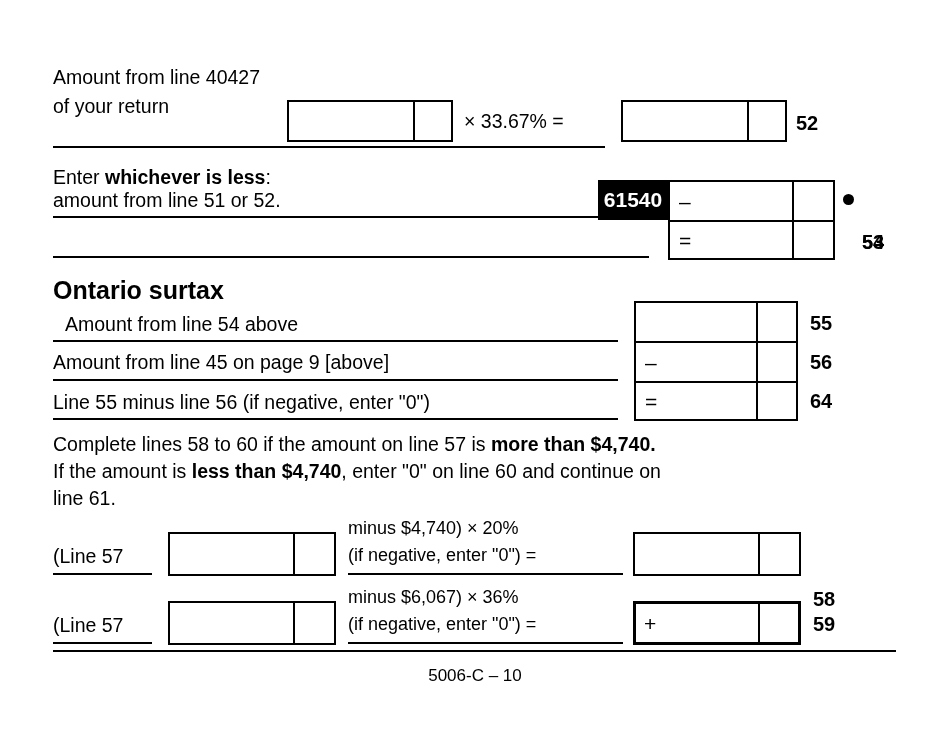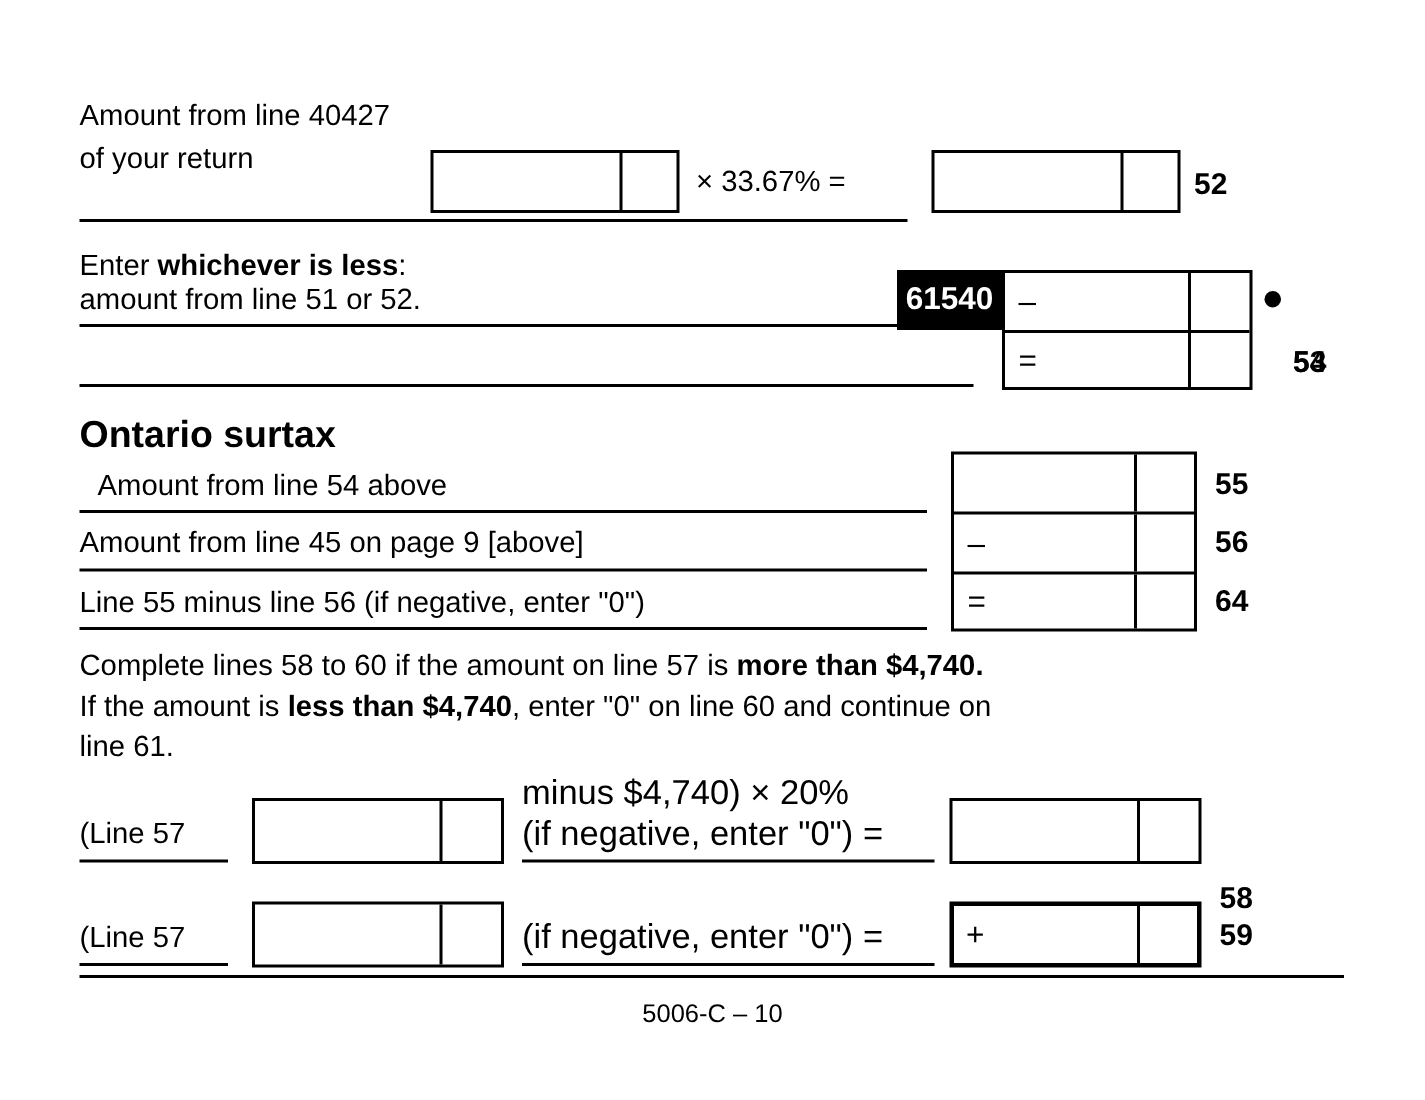--- a/index.html
+++ b/index.html
@@ -20,21 +20,21 @@
   }
   .abs { position: absolute; }
 
   .txt {
     font-size: 19.5px;
     line-height: 23px;
     white-space: pre;
     color: #000;
   }
   .txt-sm {
-    font-size: 23px;
+    font-size: 18px;
     line-height: 22px;
     white-space: pre;
   }
   .bold { font-weight: bold; }
 
   
   .rule {
     position: absolute;
     height: 0;
     border-top: 2.5px solid #000;
@@ -248,20 +248,21 @@
   <div class="linenum" style="left:813px; top:545px;margin-top:44px;">58</div>
 
   <div class="abs txt" style="left:53px; top:614px;">(Line 57</div>
   <div class="rule-thin" style="left:53px; top:642px; width:99px;"></div>
 
   <div class="box" style="left:168px; top:601px; width:168px; height:44px;">
     <div class="dollars" style="width:125px;"></div>
     <div class="cents" style="width:39px;"></div>
   </div>
 
+  <div class="abs txt-sm" style="left:348px; top:586px;">minus $6,067) × 36%</div>
   <div class="abs txt-sm" style="left:348px; top:613px;">(if negative, enter "0") =</div>
   <div class="rule-thin" style="left:348px; top:642px; width:275px;"></div>
 
   <div class="box thick" style="left:633px; top:601px; width:168px; height:44px;">
     <div class="dollars" style="width:124px;">
       <span class="op">+</span>
     </div>
     <div class="cents" style="width:38px;"></div>
   </div>
 

